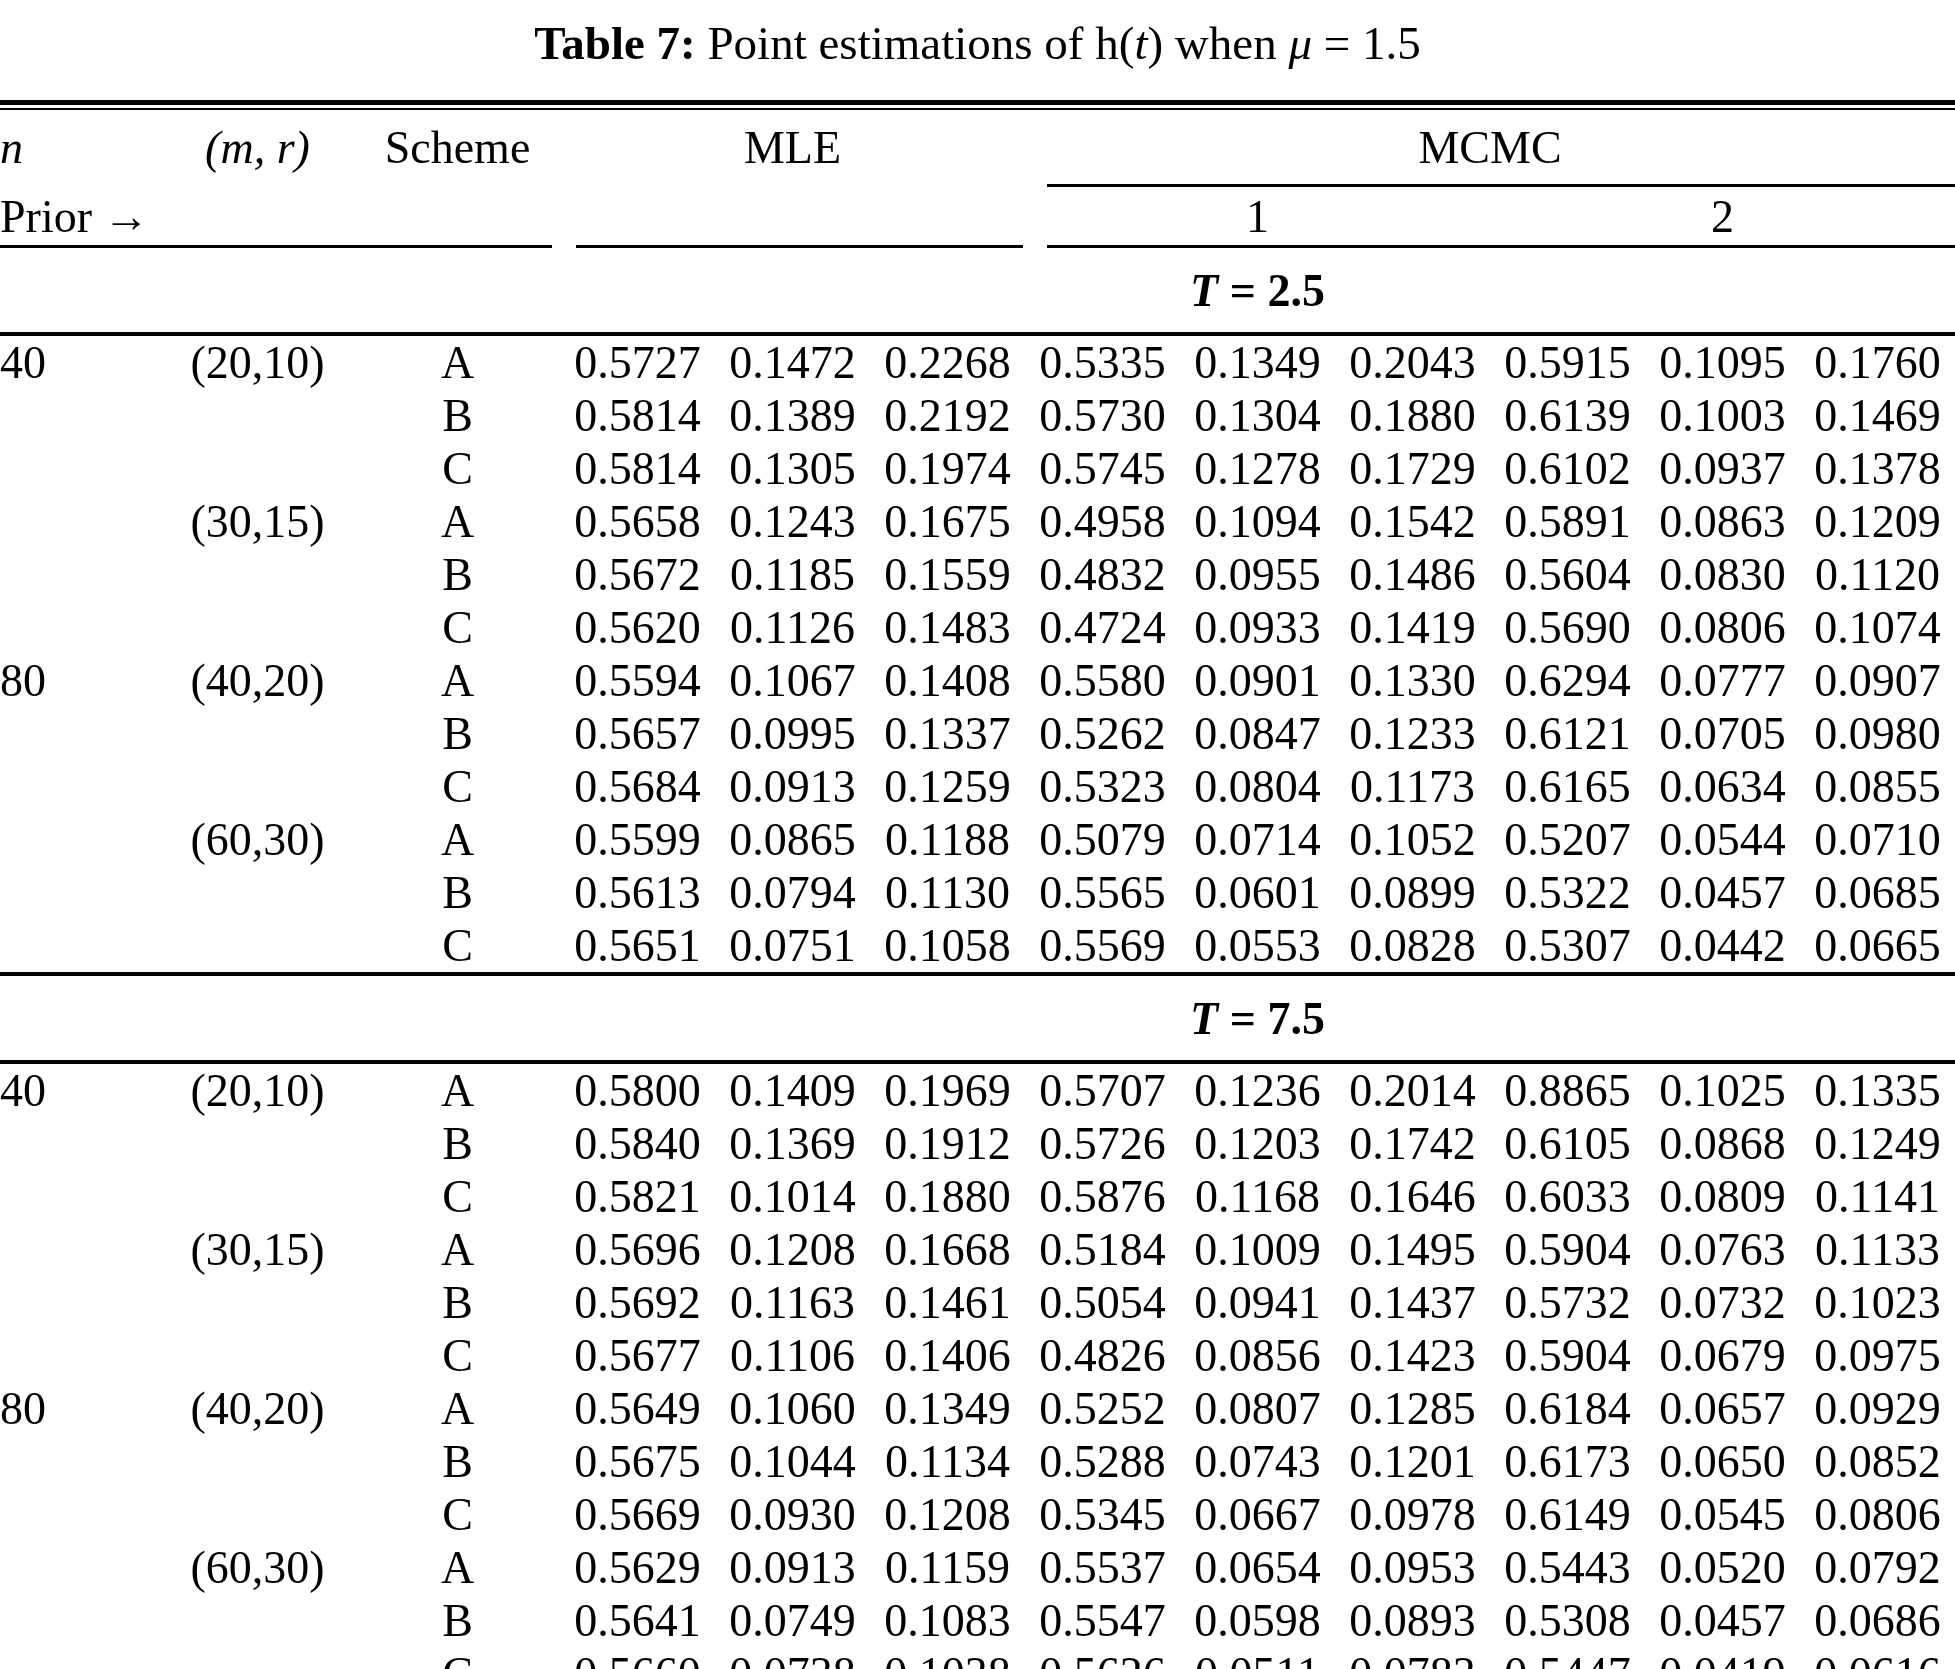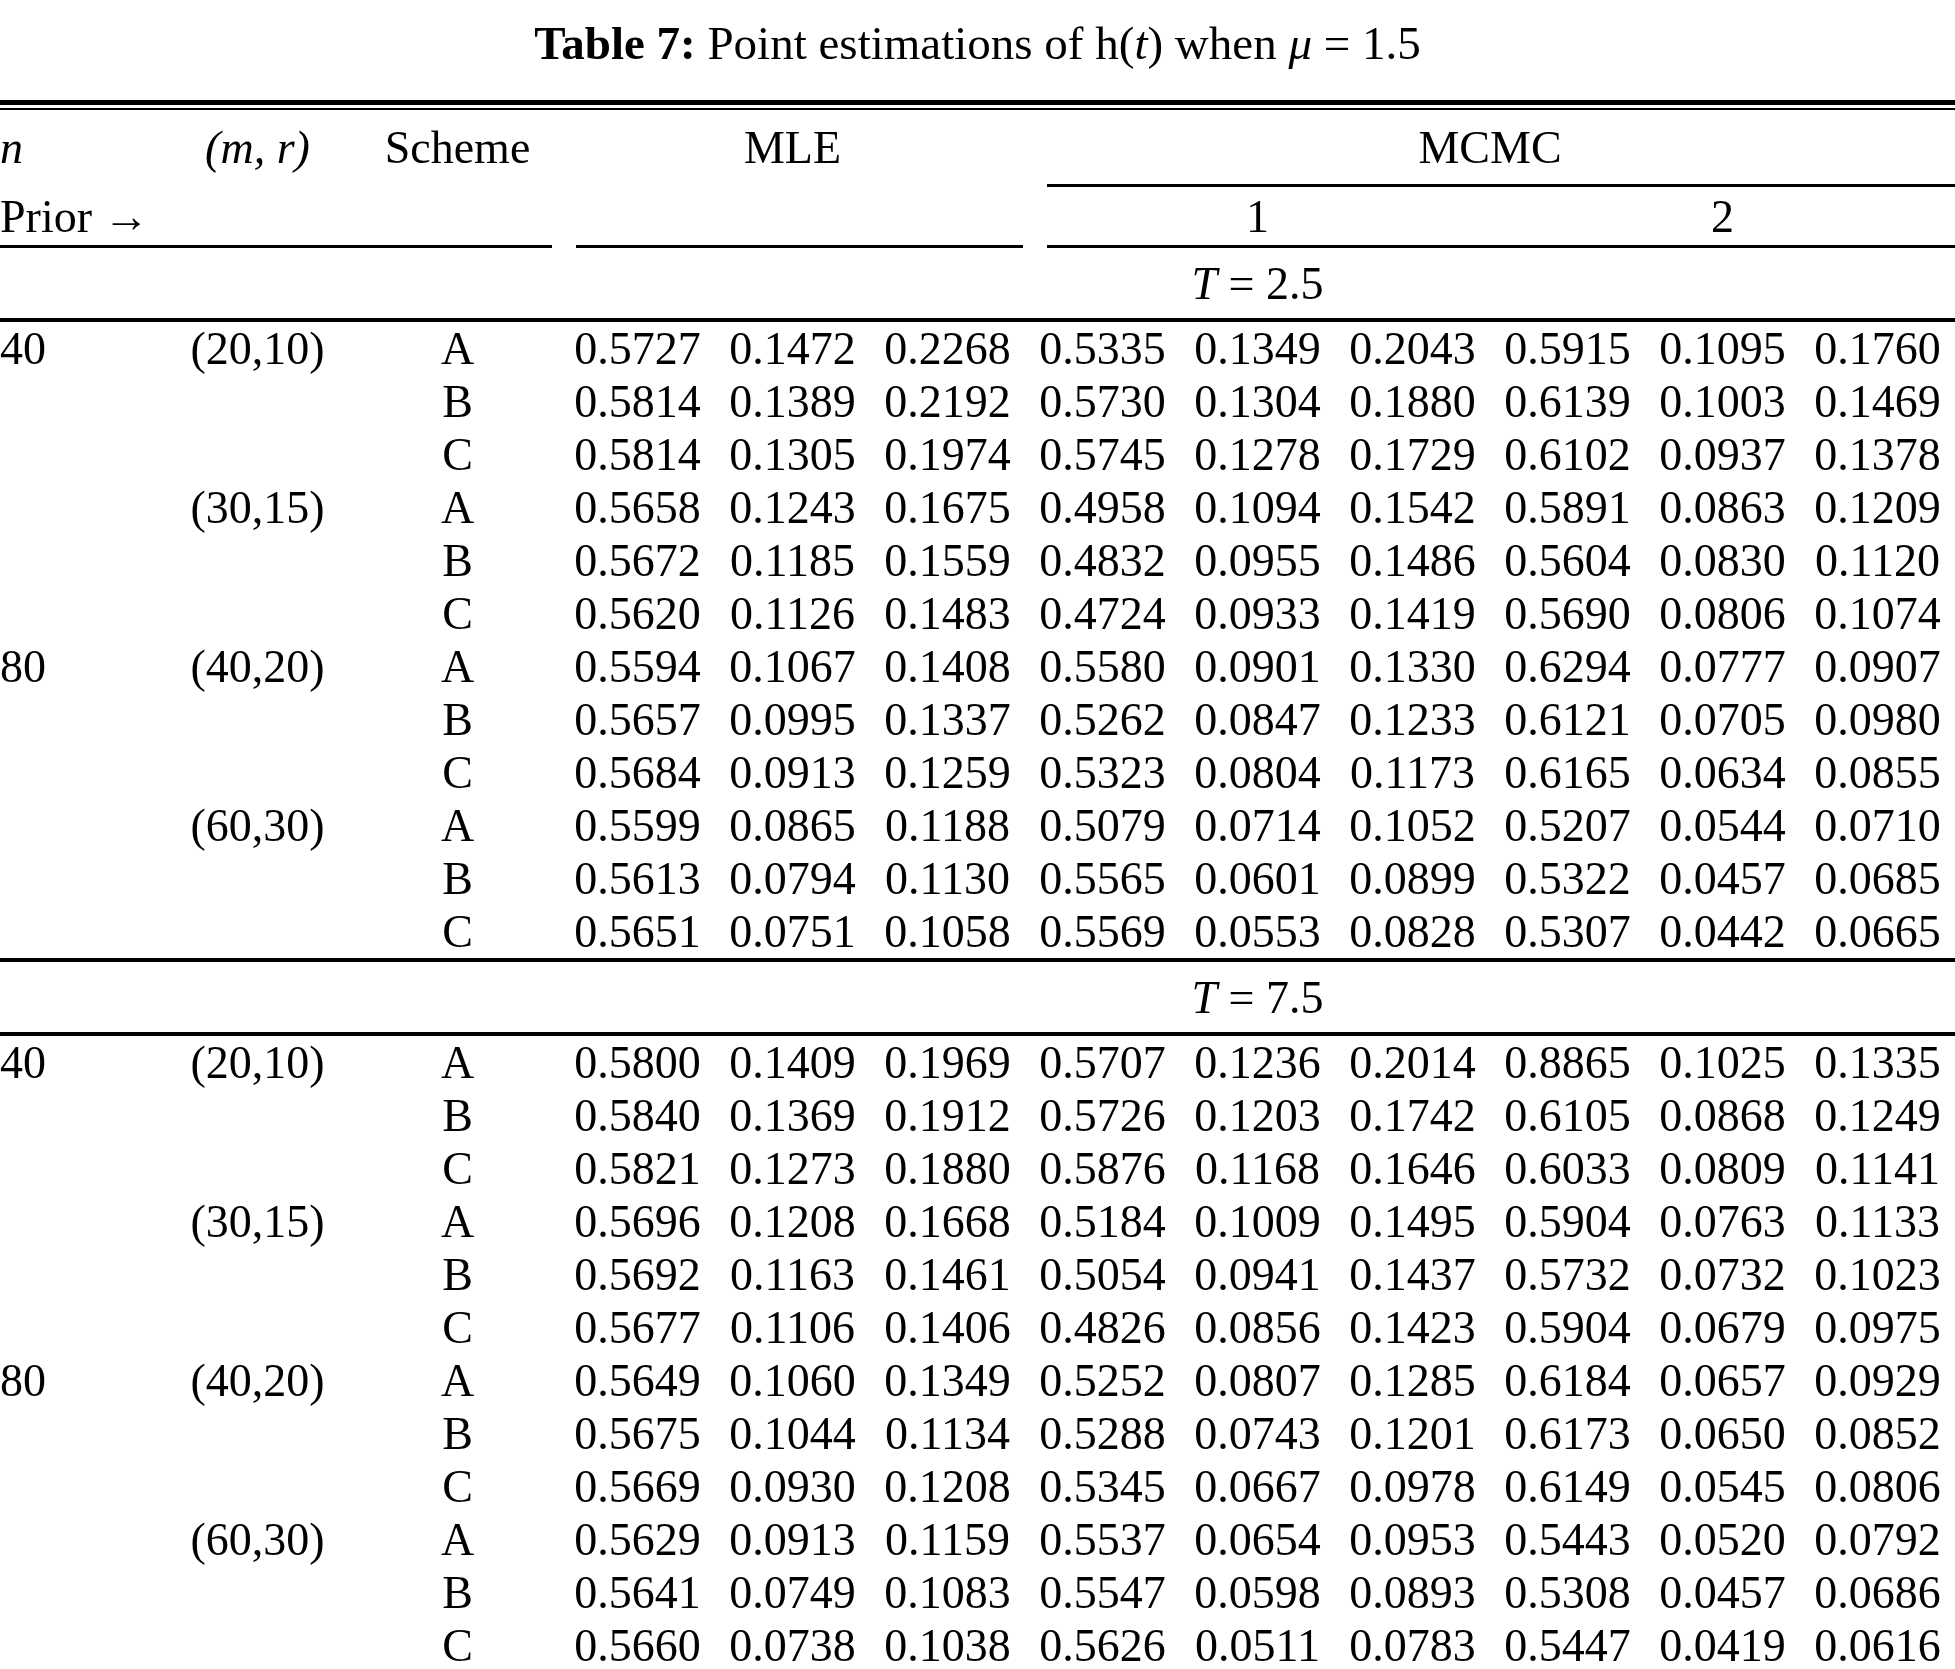--- a/index.html
+++ b/index.html
@@ -45,21 +45,21 @@
   .seg-mle   { margin-left: 16px; margin-right: 2px; }
   .seg-mcmc  { margin-left: 22px; }
 
   
   tr.header1 td { height: 74px; vertical-align: middle; }
   tr.header2 td { height: 58px; vertical-align: middle; }
   .h-left   { text-align: left; padding-left: 4px; }
   .h-center { text-align: center; }
 
   
-  tr.section-label td { height: 70px; text-align: center; }
+  tr.section-label td { height: 84px; text-align: center; font-weight: bold; }
 
   
   tr.data-row td { height: 52px; }
   .c-n      { text-align: left; padding-left: 4px; }
   .c-mr     { text-align: center; }
   .c-scheme { text-align: center; }
   .c-val    { text-align: center; }
 </style>
 </head>
 <body>
@@ -347,21 +347,21 @@
     <td class="c-val">0.1742</td>
     <td class="c-val">0.6105</td>
     <td class="c-val">0.0868</td>
     <td class="c-val">0.1249</td>
   </tr>
         <tr class="data-row">
     <td class="c-n"></td>
     <td class="c-mr"></td>
     <td class="c-scheme">C</td>
     <td class="c-val">0.5821</td>
-    <td class="c-val">0.1273</td>
+    <td class="c-val">0.1014</td>
     <td class="c-val">0.1880</td>
     <td class="c-val">0.5876</td>
     <td class="c-val">0.1168</td>
     <td class="c-val">0.1646</td>
     <td class="c-val">0.6033</td>
     <td class="c-val">0.0809</td>
     <td class="c-val">0.1141</td>
   </tr>
         <tr class="data-row">
     <td class="c-n"></td>

